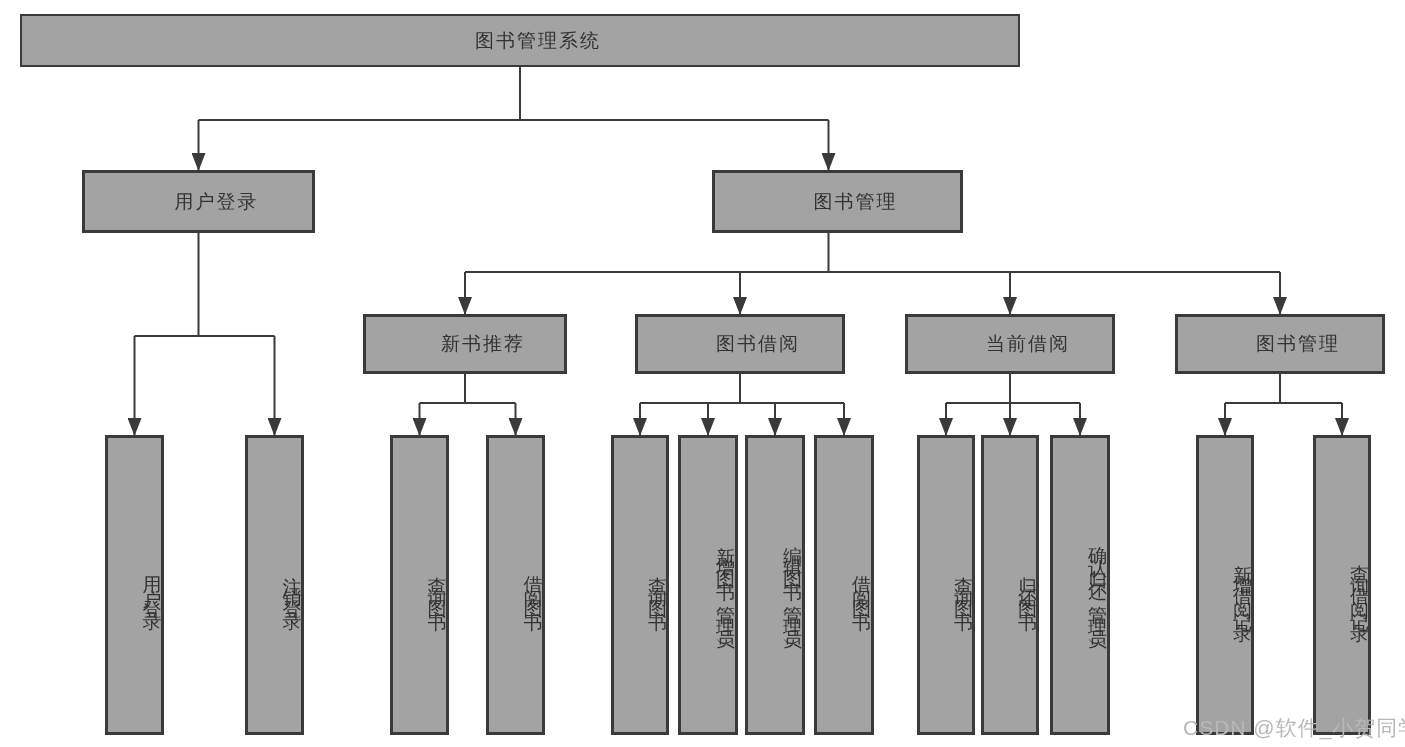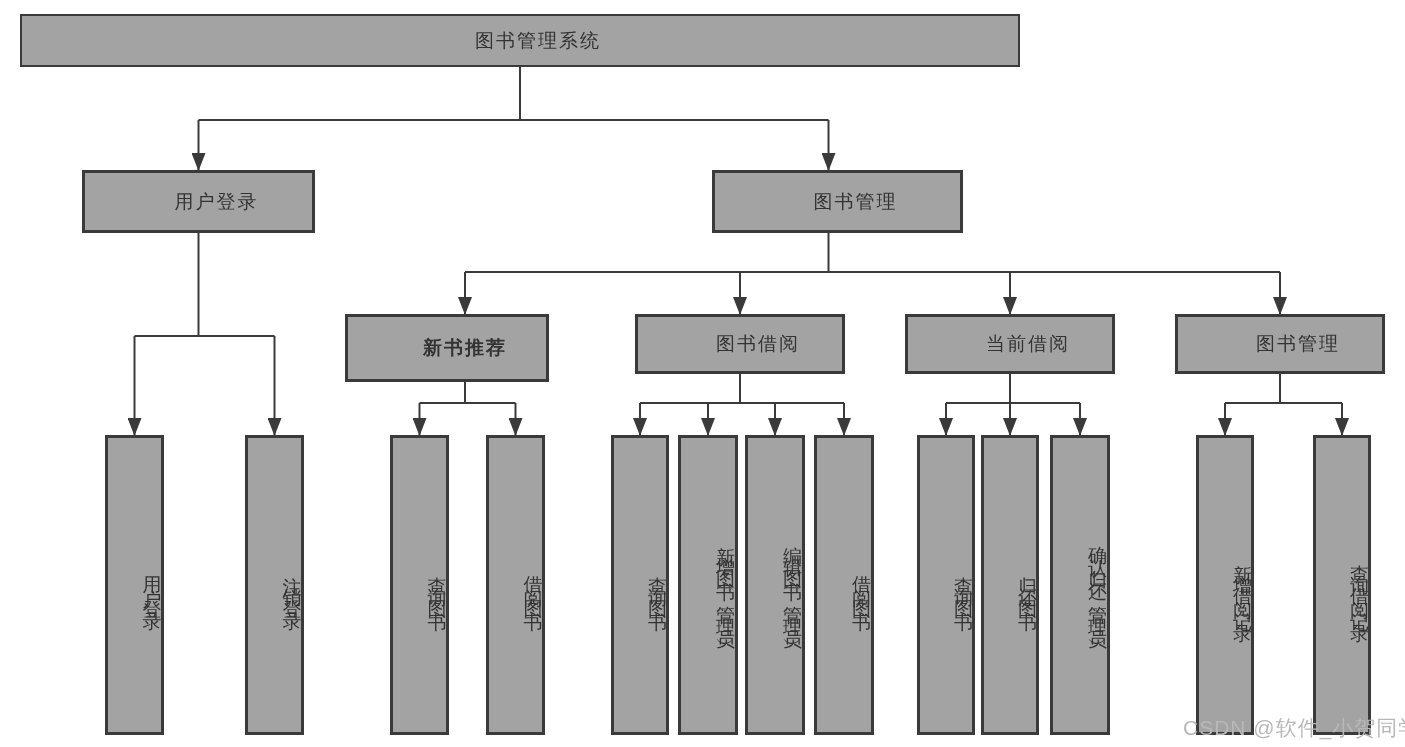--- a/index.html
+++ b/index.html
@@ -108,21 +108,21 @@
     <path class="link" d="M1280,374 V403 M1225,403 H1342"></path>
     <line x1="1225" y1="403" x2="1225" y2="435" marker-end="url(#arr)"></line>
     <line x1="1342" y1="403" x2="1342" y2="435" marker-end="url(#arr)"></line>
   </svg>
 
   <div class="node root" style="left:20px; top:14px; width:1000px; height:53px;">图书管理系统</div>
 
   <div class="node" style="left:82px; top:170px; width:233px; height:63px;">用户登录</div>
   <div class="node" style="left:712px; top:170px; width:251px; height:63px;">图书管理</div>
 
-  <div class="node" style="left:345px; top:314px; width:204px; height:68px;font-weight:bold;">新书推荐</div>
+  <div class="node" style="left:363px; top:314px; width:204px; height:60px;">新书推荐</div>
   <div class="node" style="left:905px; top:314px; width:210px; height:60px;">当前借阅</div>
   <div class="node" style="left:635px; top:314px; width:210px; height:60px;">图书借阅</div>
   <div class="node" style="left:1175px; top:314px; width:210px; height:60px;">图书管理</div>
 
   <div class="node leaf" style="left:105px; top:435px; width:59px; height:300px;">用户登录</div>
   <div class="node leaf" style="left:245px; top:435px; width:59px; height:300px;">注销登录</div>
 
   <div class="node leaf" style="left:390px; top:435px; width:59px; height:300px;">查询图书</div>
   <div class="node leaf" style="left:486px; top:435px; width:59px; height:300px;">借阅图书</div>
 

